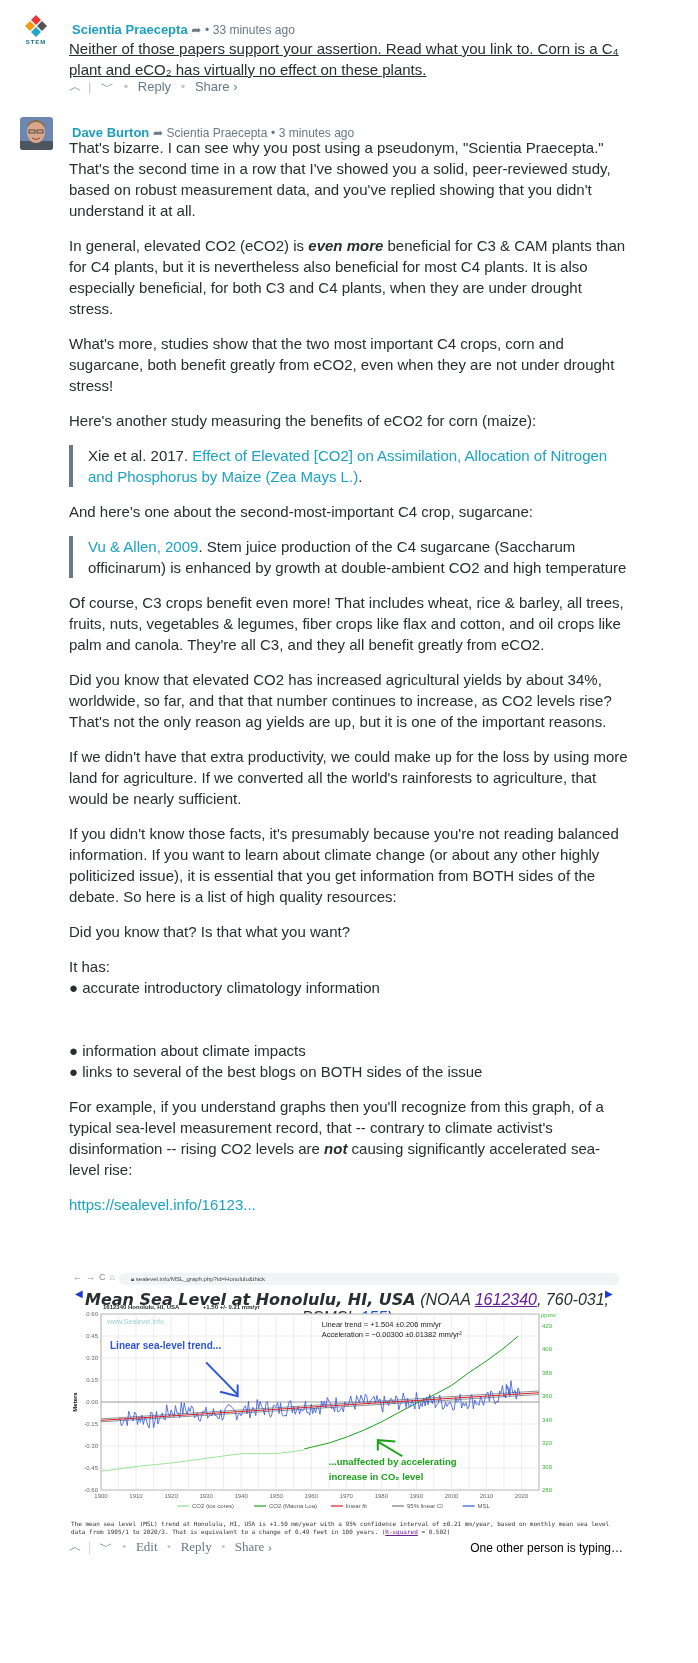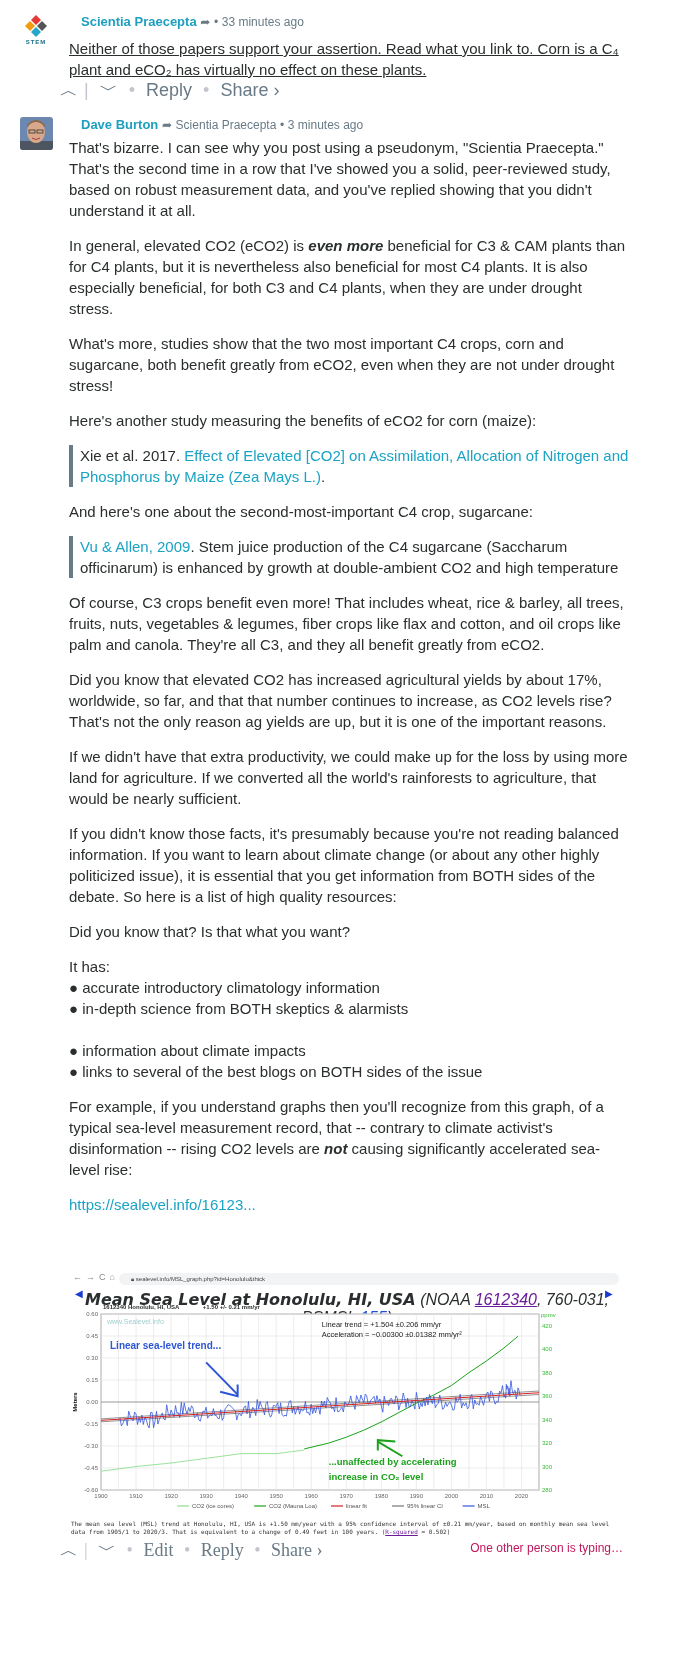--- a/index.html
+++ b/index.html
@@ -1,31 +1,31 @@
 <!DOCTYPE html>
 <html><head>
 <meta charset="utf-8">
 <style>
   * { box-sizing: border-box; }
   body { margin: 0; background: #fff; width: 698px; height: 1663px; overflow: hidden;
          font-family: "Liberation Sans", sans-serif; color: #2a2e2e; }
   .comment { position: absolute; left: 0; width: 698px; }
   .avatar { position: absolute; }
-  .author-line { position: absolute; left: 81px; font-size: 13px; white-space: nowrap; }
+  .author-line { position: absolute; left: 72px; font-size: 13px; white-space: nowrap; margin-top: 8px; }
   .author { color: #2e9fff; font-weight: bold; color: #1d9fc0; }
   .reply-arrow { color: #687a86; font-size: 12px; }
   .meta { color: #687a86; font-size: 12px; }
   .body { position: absolute; left: 69px; width: 560px; font-size: 15px; line-height: 21px; color: #2a2e2e; }
   .body p { margin: 0 0 14px 0; }
   .body a, .link { color: #1aa3c4; text-decoration: none; }
-  blockquote { margin: 0 0 14px 0; padding: 0 0 0 7px; border-left: 4px solid #687a86; }
-  .actions { position: absolute; left: 60px; font-size: 18px; color: #687a86; white-space: nowrap; }
+  blockquote { margin: 0 0 14px 0; padding: 0 0 0 15px; border-left: 4px solid #687a86; }
+  .actions { position: absolute; left: 69px; font-size: 13px; color: #687a86; white-space: nowrap; }
   .actions span { margin-right: 6px; }
   .sep { color: #c2c6cc; }
-  .typing { position: absolute; right: 75px; font-size: 12px; color: #be185d; }
+  .typing { position: absolute; right: 75px; font-size: 12px; color: #000000; }
   
   .shot { position: absolute; left: 69px; top: 1355px; width: 556px; height: 270px; background:#fff; }
   .browserbar { position:absolute; left:0; top:0; width:556px; height:14px; font-size:7px; color:#555; }
   .urlbox { position:absolute; left:50px; top:1px; width:500px; height:12px; background:#f1f3f4; border-radius:6px; padding-left:12px; line-height:12px; font-size:6px; color:#444;}
   .navbtns { position:absolute; left:4px; top:0; font-size:9px; color:#888; letter-spacing:4px;}
   .ctitle { position:absolute; left:0; top:18px; width:556px; text-align:center; font-size:16px;font-style:italic; }
   .ctitle b { font-family: "DejaVu Sans", sans-serif; }
   .ctitle .u1 { color:#6a1b9a; text-decoration: underline; }
   .ctitle .u2 { color:#1a4fd6; text-decoration: underline; }
   .navarrow { position:absolute; top:16px; color:#1a3ad6; font-size:10px; }
@@ -91,28 +91,28 @@
     <p>What's more, studies show that the two most important C4 crops, corn and sugarcane, both benefit greatly from eCO2, even when they are not under drought stress!</p>
     <p>Here's another study measuring the benefits of eCO2 for corn (maize):</p>
     <blockquote>
       <span>Xie et al. 2017. </span><a>Effect of Elevated [CO2] on Assimilation, Allocation of Nitrogen and Phosphorus by Maize (Zea Mays L.)</a><span>.</span>
     </blockquote>
     <p>And here's one about the second-most-important C4 crop, sugarcane:</p>
     <blockquote>
       <a>Vu &amp; Allen, 2009</a><span>. Stem juice production of the C4 sugarcane (Saccharum officinarum) is enhanced by growth at double-ambient CO2 and high temperature</span>
     </blockquote>
     <p>Of course, C3 crops benefit even more! That includes wheat, rice &amp; barley, all trees, fruits, nuts, vegetables &amp; legumes, fiber crops like flax and cotton, and oil crops like palm and canola. They're all C3, and they all benefit greatly from eCO2.</p>
-    <p>Did you know that elevated CO2 has increased agricultural yields by about 17%, worldwide, so far, and that that number continues to increase, as CO2 levels rise? That's not the only reason ag yields are up, but it is one of the important reasons.</p>
+    <p>Did you know that elevated CO2 has increased agricultural yields by about 34%, worldwide, so far, and that that number continues to increase, as CO2 levels rise? That's not the only reason ag yields are up, but it is one of the important reasons.</p>
     <p>If we didn't have that extra productivity, we could make up for the loss by using more land for agriculture. If we converted all the world's rainforests to agriculture, that would be nearly sufficient.</p>
     <p>If you didn't know those facts, it's presumably because you're not reading balanced information. If you want to learn about climate change (or about any other highly politicized issue), it is essential that you get information from BOTH sides of the debate. So here is a list of high quality resources:</p>
     <p>Did you know that? Is that what you want?</p>
     <p style="margin-bottom:14px;">
       <span>It has:</span><br>
       <span>● accurate introductory climatology information</span><br>
-      <span>● in-depth science from BOTH skeptics &amp; alarmists</span><br>
+      <br>
       <br>
       <span>● information about climate impacts</span><br>
       <span>● links to several of the best blogs on BOTH sides of the issue</span>
     </p>
     <p><span>For example, if you understand graphs then you'll recognize from this graph, of a typical sea-level measurement record, that -- contrary to climate activist's disinformation -- rising CO2 levels are </span><b><i>not</i></b><span> causing significantly accelerated sea-level rise:</span></p>
     <p style="margin:0;"><a>https://sealevel.info/16123...</a></p>
   </div>
 
   <div class="shot" style="top:1272px;">
     <div class="browserbar">

